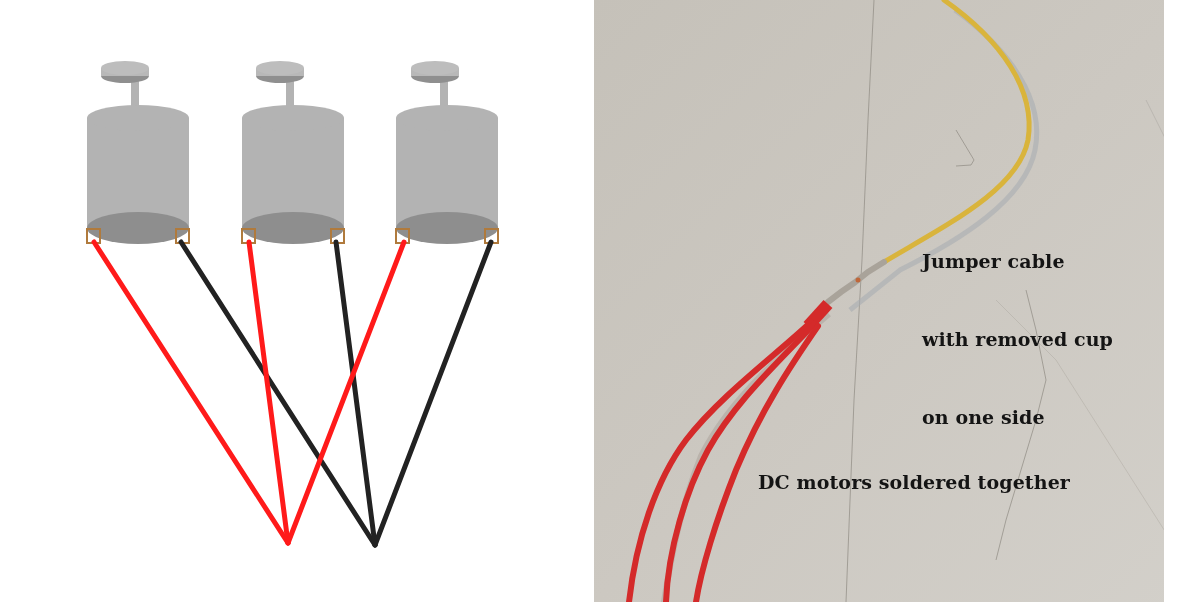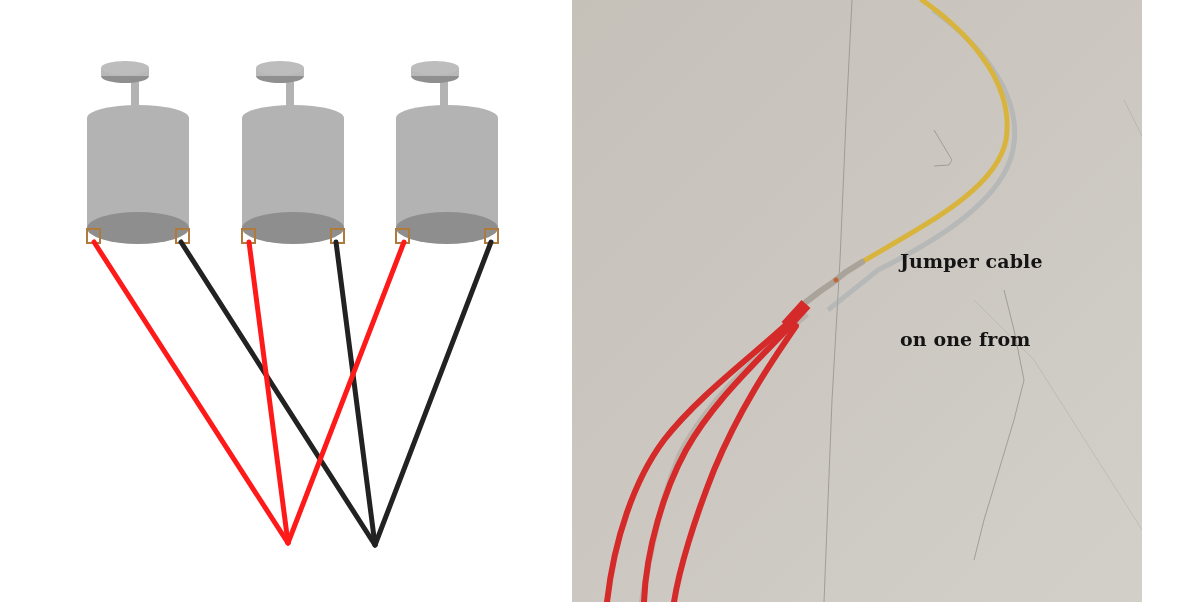--- a/index.html
+++ b/index.html
@@ -4,21 +4,21 @@
   <style>
     html, body { margin: 0; padding: 0; }
     body {
       width: 1200px; height: 602px; overflow: hidden;
       background: #ffffff;
       font-family: "DejaVu Serif", "Liberation Serif", serif;
       position: relative;
     }
     .panel { position: absolute; top: 0; height: 602px; }
     .panel-left { left: 0; width: 598px; background: #ffffff; }
-    .panel-right { left: 572px; width: 570px; background: #c9c5be; overflow: hidden; }
+    .panel-right { left: 594px; width: 570px; background: #c9c5be; overflow: hidden; }
     svg { display: block; }
     .caption {
       position: absolute;
       color: #141414;
       font-weight: bold;
       font-size: 19px;
       line-height: 26px;
       letter-spacing: 0.1px;
       white-space: pre;
     }
@@ -113,17 +113,19 @@
 
     <g fill="none" stroke="#d42a2a" stroke-width="6" stroke-linecap="round">
       <path d="M815 322 C 780 355, 725 395, 690 440 C 660 480, 640 540, 633 602"></path>
       <path d="M818 324 C 785 360, 740 400, 712 450 C 690 490, 672 550, 670 602"></path>
       <path d="M822 326 C 795 365, 765 410, 740 470 C 720 520, 705 570, 700 602"></path>
     </g>
   </svg>
 
   <div class="caption cap-jumper">
     <span>Jumper cable</span>
-    <span>on one from</span>
+    <span>with removed cup</span>
+    <span>on one side</span>
   </div>
   <div class="caption cap-three">
+    <span>DC motors soldered together</span>
   </div>
 </div>
 
 </body></html>

